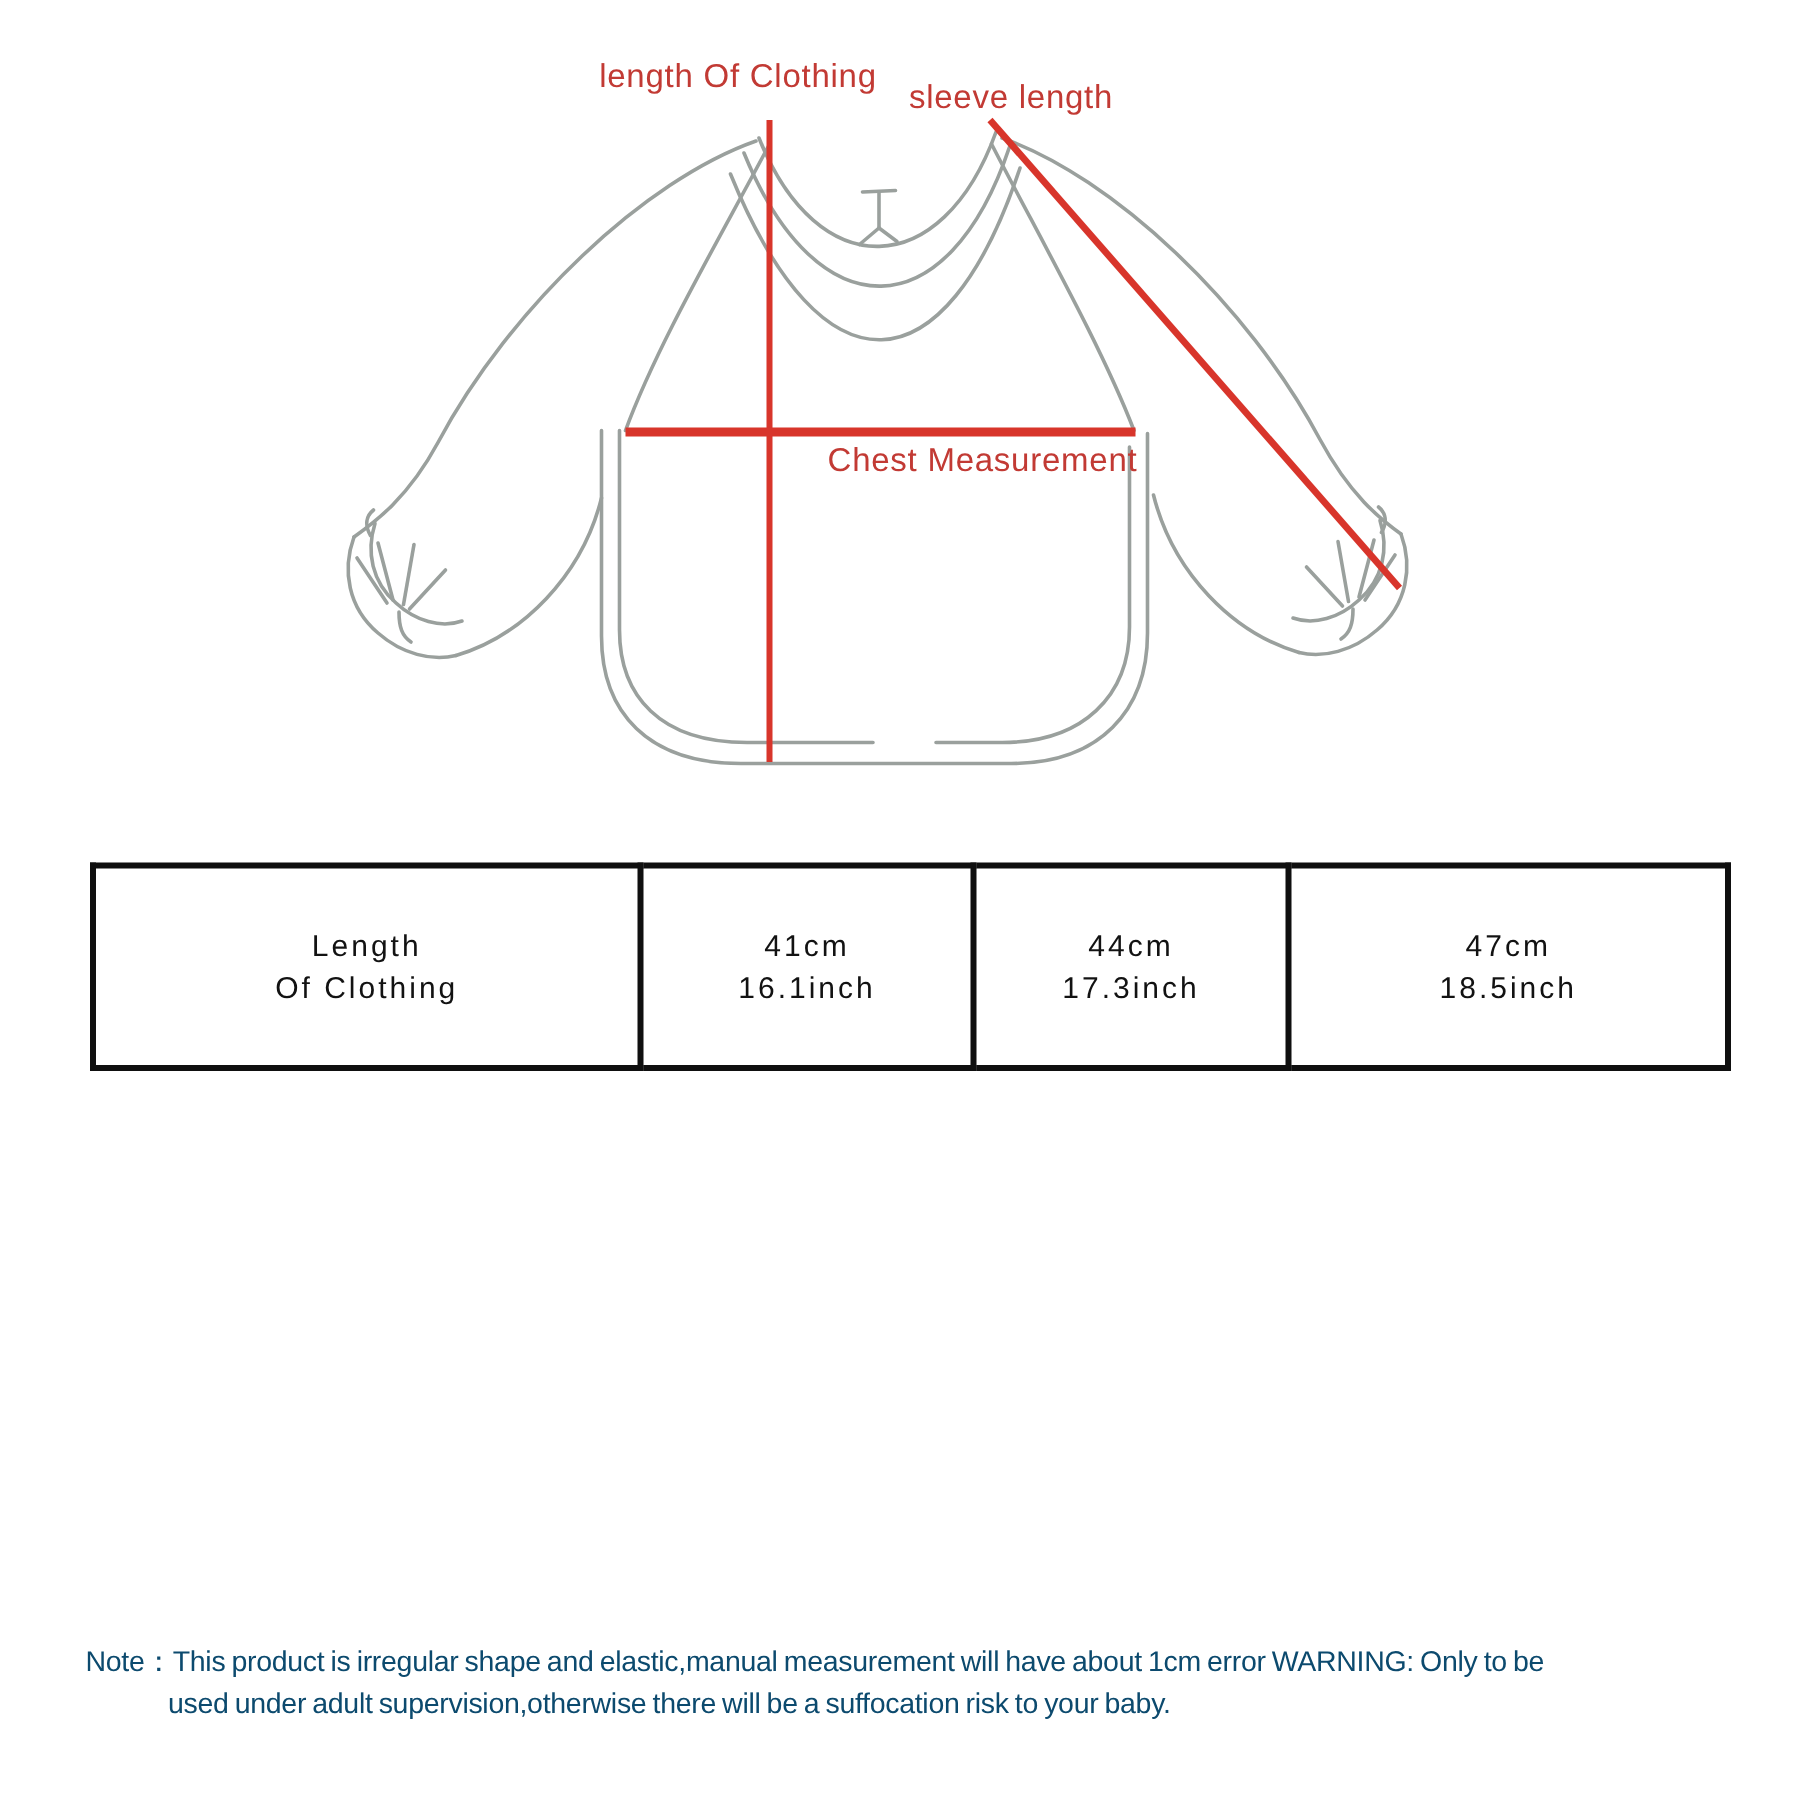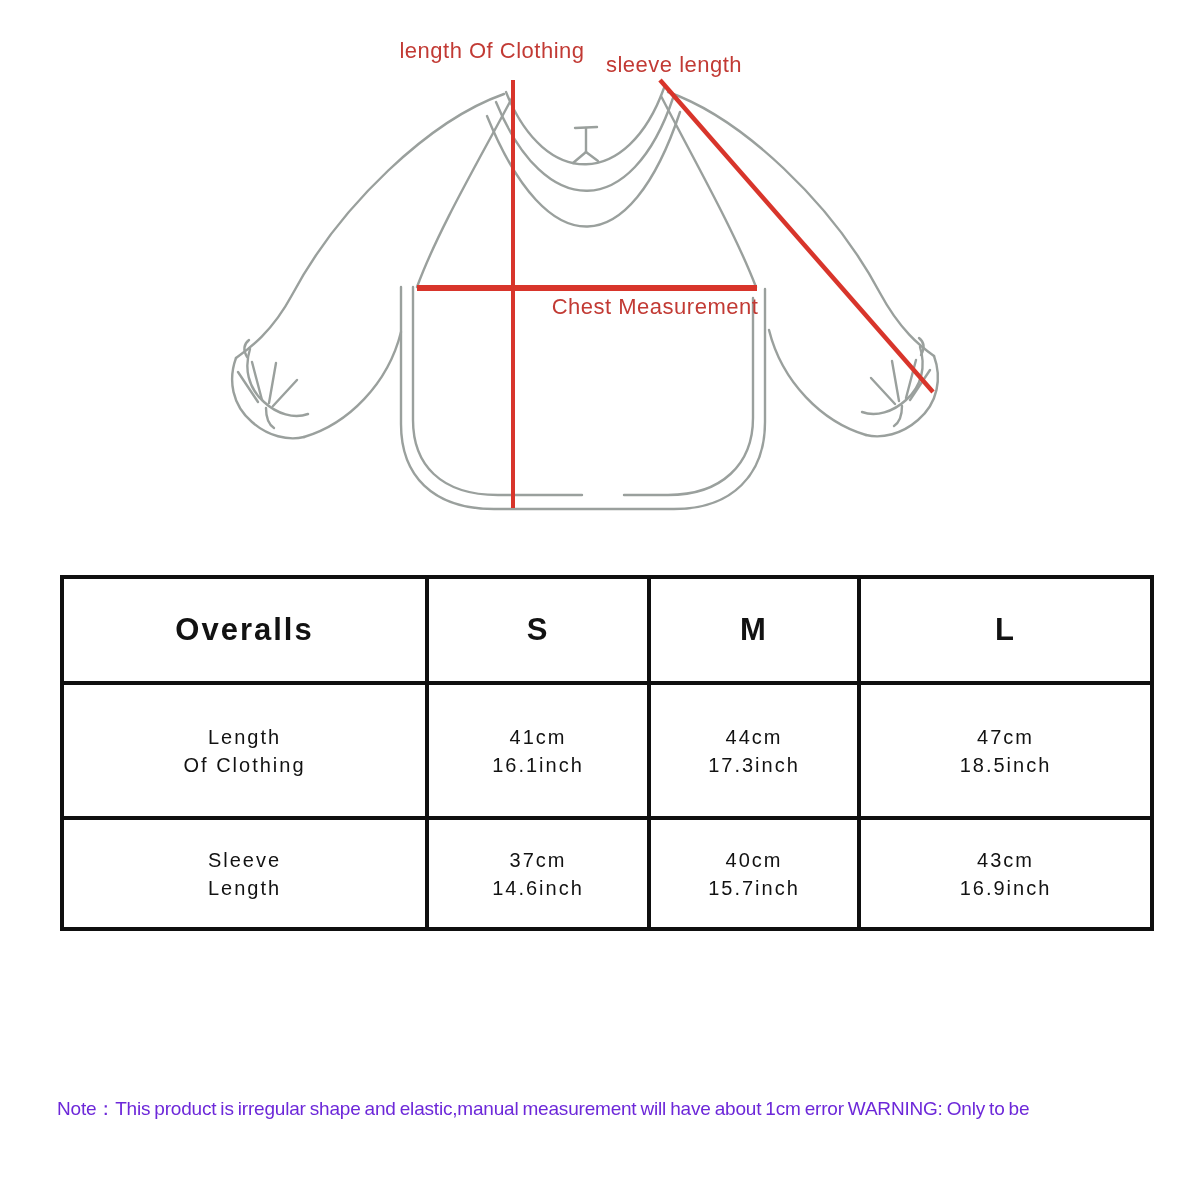--- a/index.html
+++ b/index.html
@@ -45,21 +45,21 @@
     line-height: 1.4;
   }
   tr.header-row { height: 106px; }
   tr.data-row-1 { height: 135px; }
   tr.data-row-2 { height: 131px; }
   tr.data-row-3 { height: 111px; }
   
   .note {
     position: absolute; left: 57px; top: 1095px;
     width: 1100px;
-    color: #6d28d9;
+    color: #0c4a6e;
     font-size: 19px;
     line-height: 28px;
     letter-spacing: -0.2px;
     word-spacing: -1px;
   }
   .note .line2 { padding-left: 55px; }
 </style>
 </head>
 <body>
 
@@ -120,44 +120,29 @@
 </div>
 
 <table class="size-table">
   <colgroup>
     <col style="width:365px">
       <col style="width:222px">
       <col style="width:210px">
       <col style="width:293px">
   </colgroup>
   <tbody>
-    <tr class="header-row">
-      <th>Overalls</th>
-      <th>S</th>
-      <th>M</th>
-      <th>L</th>
-    </tr>
     <tr class="data-row-1">
       <td>Length
 Of Clothing</td>
       <td>41cm
 16.1inch</td>
       <td>44cm
 17.3inch</td>
       <td>47cm
 18.5inch</td>
     </tr>
-    <tr class="data-row-3">
-      <td>Sleeve
-Length</td>
-      <td>37cm
-14.6inch</td>
-      <td>40cm
-15.7inch</td>
-      <td>43cm
-16.9inch</td>
-    </tr>
   </tbody>
 </table>
 
 <div class="note">
   <div class="line1">Note：This product is irregular shape and elastic,manual measurement will have about 1cm error WARNING: Only to be</div>
+  <div class="line2">used under adult supervision,otherwise there will be a suffocation risk to your baby.</div>
 </div>
 
 </body></html>

